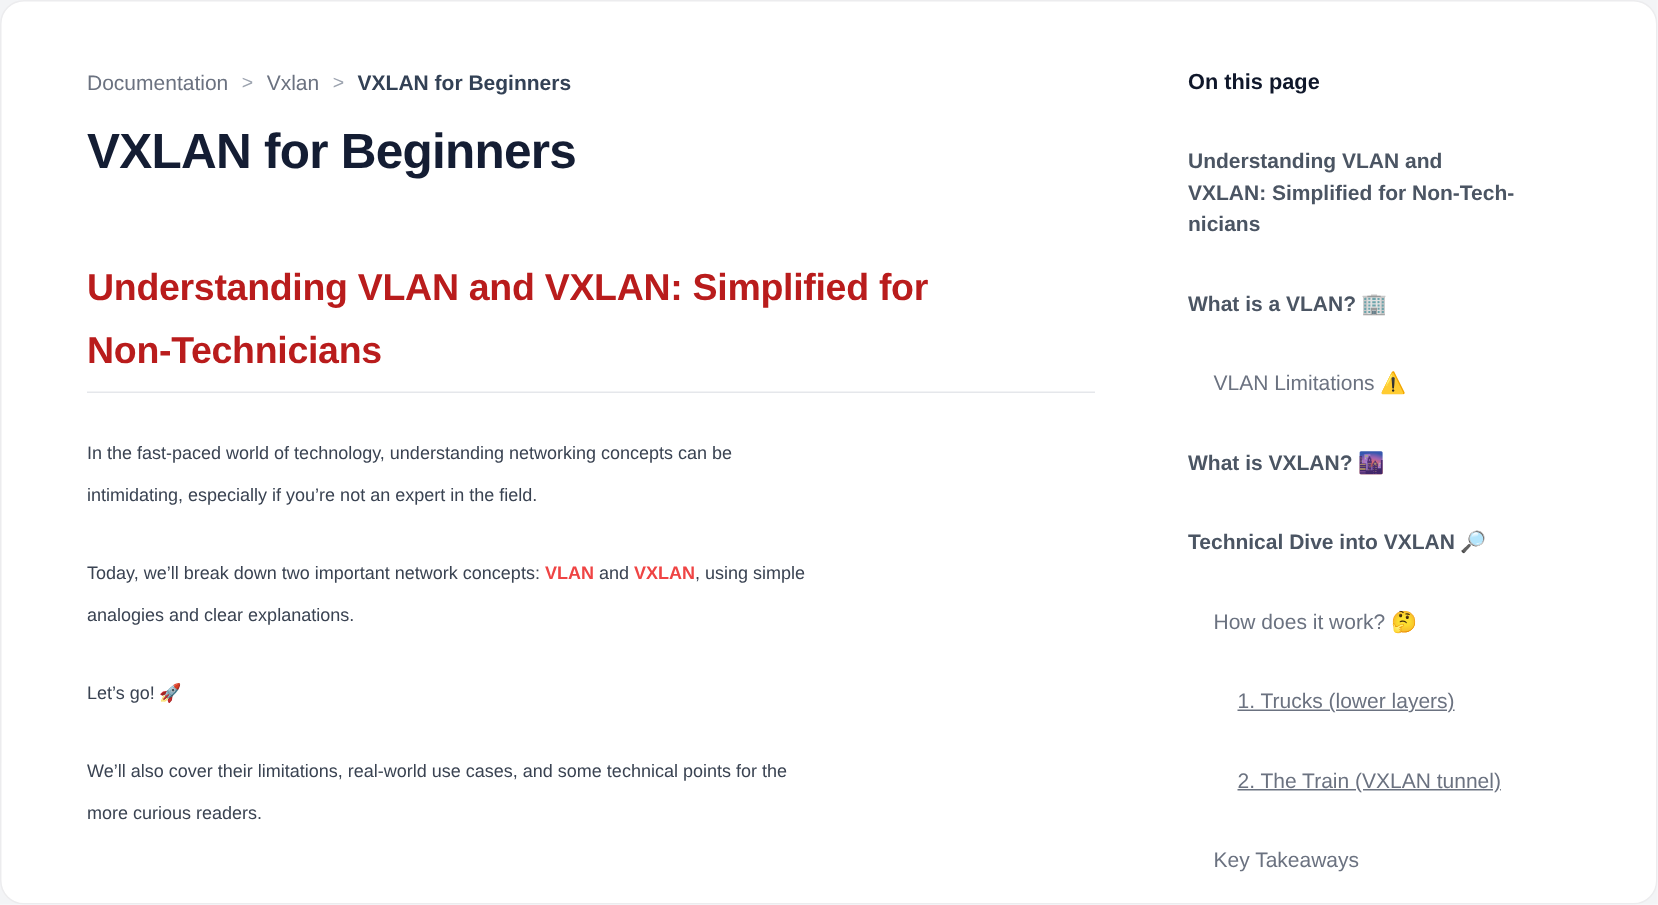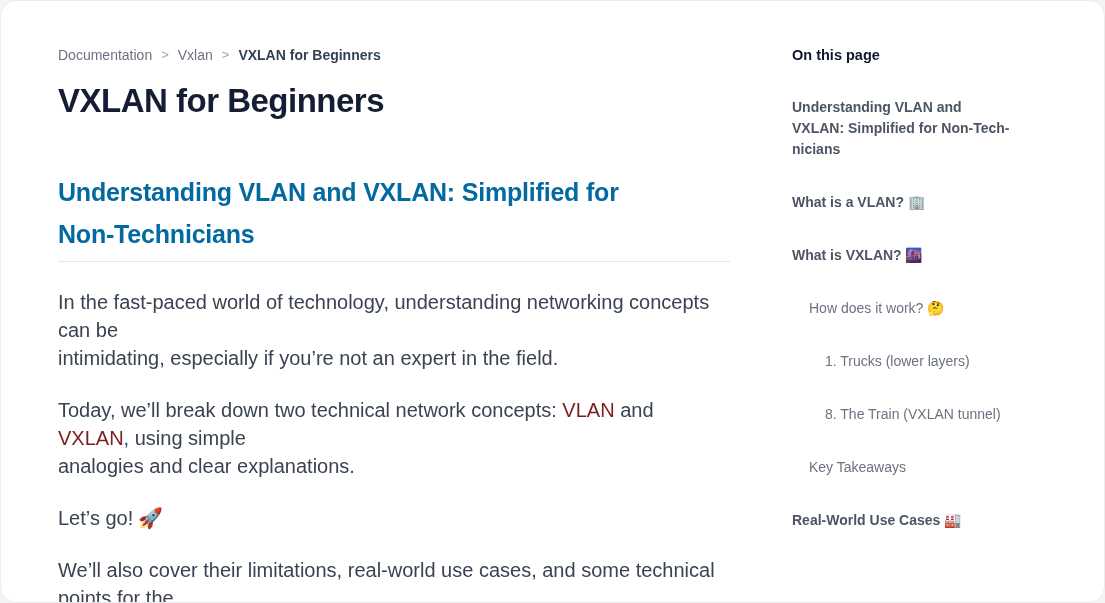--- a/index.html
+++ b/index.html
@@ -41,34 +41,34 @@
     font-weight: 700;
     letter-spacing: -0.5px;
     color: #141d33;
   }
   h2 {
     margin-top: 50px;
     font-size: 25px;
     line-height: 42px;
     font-weight: 700;
     letter-spacing: -0.2px;
-    color: #0369a1;
+    color: #b91c1c;
     white-space: pre-line;
     padding-bottom: 6px;
     border-bottom: 1px solid #e5e7eb;
   }
   .main p {
     margin-top: 24px;
-    font-size: 20px;
+    font-size: 12px;
     line-height: 28px;
     color: #3a4352;
     white-space: pre-line;
   }
   .main p.first { margin-top: 26px; }
-  .main p strong { font-weight: 400; color: #7f1d1d; }
+  .main p strong { font-weight: 700; color: #ef4444; }
   
   .toc {
     position: absolute;
     left: 791px;
     top: 44px;
     width: 262px;
   }
   .toc-heading {
     font-size: 14.5px;
     line-height: 20px;
@@ -82,21 +82,21 @@
     line-height: 21px;
     margin-bottom: 8px;
     color: #6b7280;
     text-decoration: none;
     white-space: pre-line;
     cursor: pointer;
     margin-top: 32px;
   }
   .toc-item.bold { font-weight: 600; color: #4b5563; }
   .toc-item.lvl1 { padding-left: 17px; }
-  .toc-item.lvl2 { padding-left: 33px; }
+  .toc-item.lvl2 { padding-left: 33px; text-decoration: underline; }
 </style>
 </head>
 <body>
 
 <div class="card">
 
   <div class="main">
     <nav class="breadcrumb">
         <a class="crumb">Documentation</a>
         <span class="crumb-sep">&gt;</span>
@@ -106,38 +106,40 @@
       </nav>
 
     <h1>VXLAN for Beginners</h1>
 
     <h2>Understanding VLAN and VXLAN: Simplified for
 Non-Technicians</h2>
 
     <p class="first">In the fast-paced world of technology, understanding networking concepts can be
 intimidating, especially if you’re not an expert in the field.</p>
 
-    <p><span>Today, we’ll break down two technical network concepts: </span><strong>VLAN</strong><span> and </span><strong>VXLAN</strong><span>, using simple
+    <p><span>Today, we’ll break down two important network concepts: </span><strong>VLAN</strong><span> and </span><strong>VXLAN</strong><span>, using simple
 analogies and clear explanations.</span></p>
 
     <p>Let’s go! 🚀</p>
 
     <p>We’ll also cover their limitations, real-world use cases, and some technical points for the
 more curious readers.</p>
   </div>
 
   <aside class="toc">
     <div class="toc-heading">On this page</div>
     <nav>
         <a class="toc-item lvl0 bold">Understanding VLAN and
 VXLAN: Simplified for Non-Tech-
 nicians</a>
         <a class="toc-item lvl0 bold">What is a VLAN? 🏢</a>
+        <a class="toc-item lvl1">VLAN Limitations ⚠️</a>
         <a class="toc-item lvl0 bold">What is VXLAN? 🌆</a>
+        <a class="toc-item lvl0 bold">Technical Dive into VXLAN 🔎</a>
         <a class="toc-item lvl1">How does it work? 🤔</a>
         <a class="toc-item lvl2">1. Trucks (lower layers)</a>
-        <a class="toc-item lvl2">8. The Train (VXLAN tunnel)</a>
+        <a class="toc-item lvl2">2. The Train (VXLAN tunnel)</a>
         <a class="toc-item lvl1">Key Takeaways</a>
         <a class="toc-item lvl0 bold">Real-World Use Cases 🏭</a>
       </nav>
   </aside>
 
 </div>
 
 </body></html>

